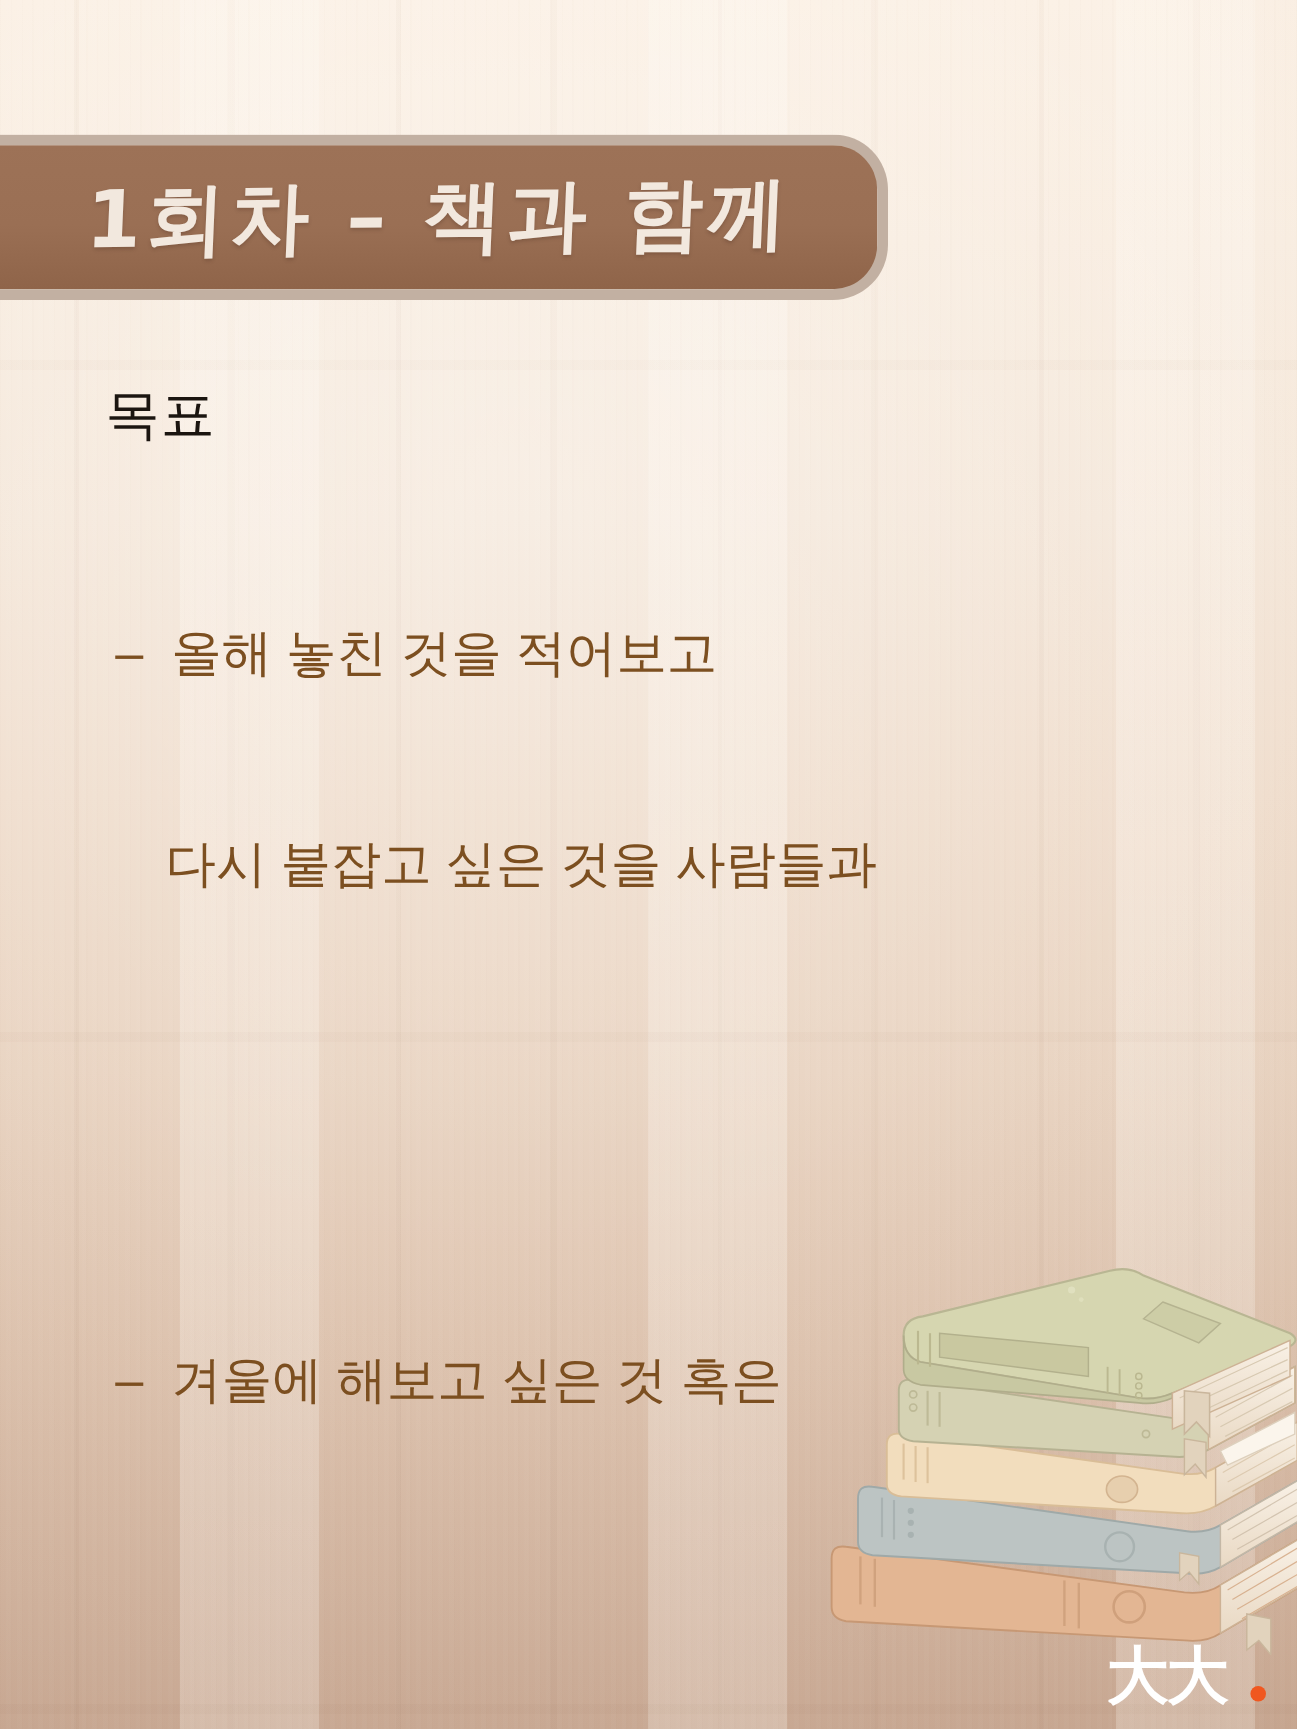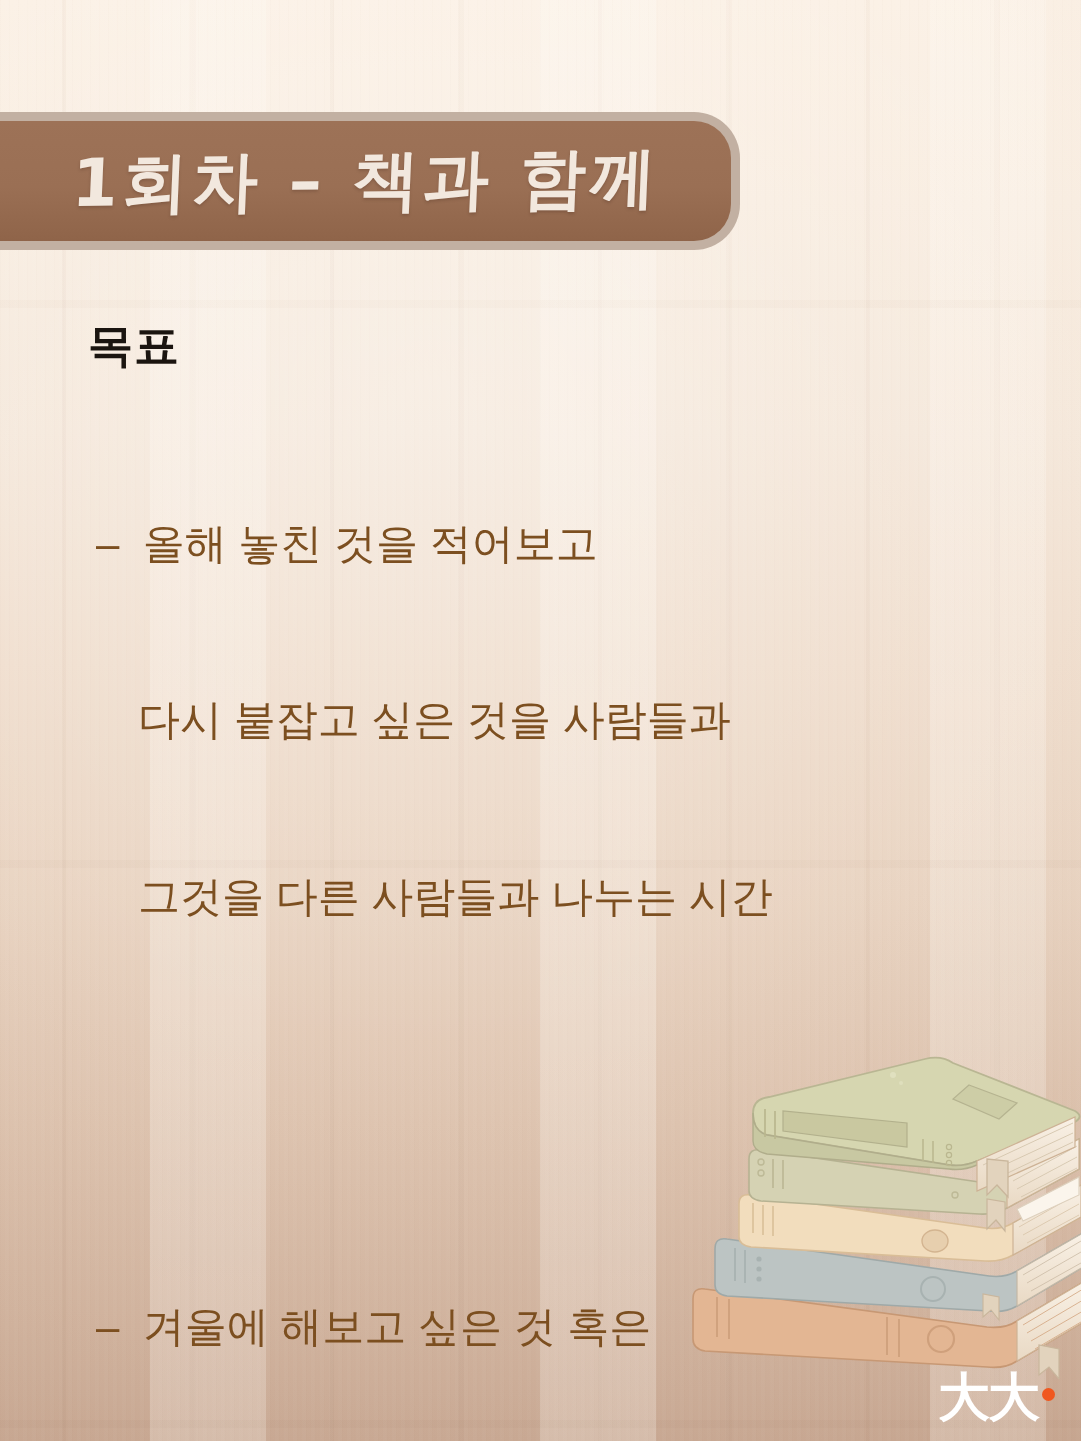--- a/index.html
+++ b/index.html
@@ -132,21 +132,21 @@
     position: absolute;
     left: 88px;
     top: 322px;
     width: 880px;
   }
 
   .section { margin-bottom: 0; }
 
   .section-heading {
     font-family: "DejaVu Serif", serif;
-    font-weight: 700;
+    font-weight: 400;
     font-size: 45px;
     color: #1b1510;
     letter-spacing: 1px;
     line-height: 1.05;
   }
 
   .bullet-block {
     margin-top: 28px;
     margin-left: 8px;
     color: #7c4f20;
@@ -174,22 +174,22 @@
     height: 330px;
     pointer-events: none;
   }
 
   
   #logo {
     position: absolute;
     right: 26px;
     bottom: 18px;
     display: flex;
-    align-items: center;
-    gap: 0px;
+    align-items: flex-end;
+    gap: 16px;
   }
   #logo-mark {
     color: #ffffff;
     font-family: "DejaVu Sans", sans-serif;
     font-size: 52px;
     font-weight: 700;
     line-height: 1;
     letter-spacing: -2px;
   }
   #logo-dot {
@@ -216,21 +216,20 @@
     <span id="title-text">1회차 – 책과 함께</span>
   </div>
 
   <div id="content">
 
     <div class="section">
       <div class="section-heading">목표</div>
       <div class="bullet-block">
         <div class="bullet-line first">–  올해 놓친 것을 적어보고</div>
         <div class="bullet-line cont">다시 붙잡고 싶은 것을 사람들과</div>
-        <div class="bullet-line cont">그것을 다른 사람들과 나누는 시간</div>
       </div>
     </div>
 
     <div class="gap-a"></div>
 
     <div class="section">
       <div class="bullet-block">
         <div class="bullet-line first">–  겨울에 해보고 싶은 것 혹은</div>
         
       </div>

